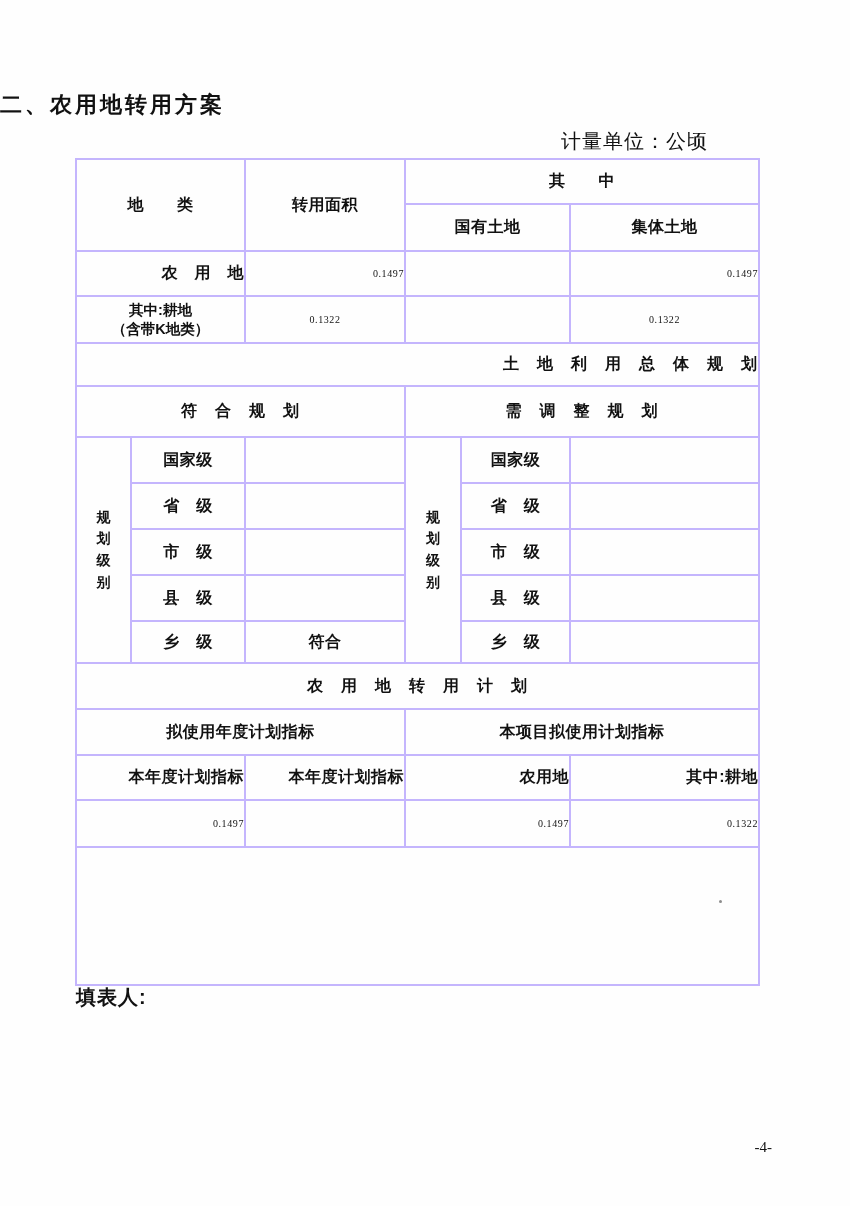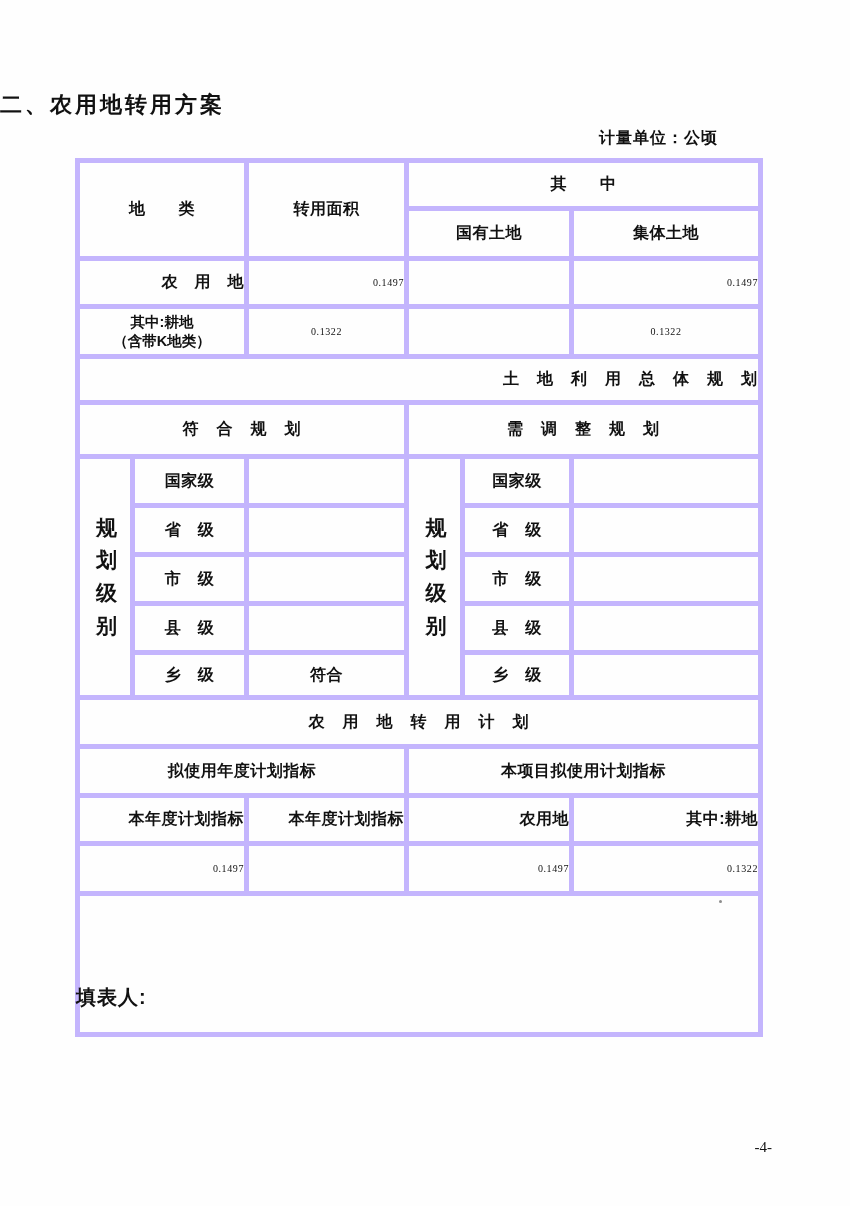--- a/index.html
+++ b/index.html
@@ -17,36 +17,36 @@
     position: absolute;
     top: 90px; left: 0; right: 0;
     text-align: left;
     font-size: 22px;
     font-weight: bold;
     letter-spacing: 3px;
   }
   .unit-label {
     position: absolute;
     top: 128px;
-    right: 132px;
-    font-size: 16px;
-    font-weight: bold;
+    right: 142px;
+    font-size: 20px;
+    font-weight: normal;
     letter-spacing: 1px;
   }
   .form-table {
     position: absolute;
     top: 158px;
     left: 75px;
     width: 683px;
     border-collapse: collapse;
     table-layout: fixed;
     border: 2px solid #151515;
   }
   .form-table td {
-    border: 5px solid #c4b5fd;
+    border: 2px solid #c4b5fd;
     text-align: center;
     vertical-align: middle;
     padding: 0;
     font-size: 16px;
     font-weight: bold;
     letter-spacing: 0.5px;
     overflow: hidden;
   }
   .form-table tr.thick > td { border-top-width: 2px; text-align: right; }
   td.num {
@@ -55,21 +55,21 @@
     font-size: 10px;
     letter-spacing: 0.6px;
   }
   td.twoline { font-size: 14.5px; line-height: 1.25; letter-spacing: 0; }
   td.section { letter-spacing: 1px; }
   .vlabel {
     width: 18px;
     margin: 16px auto;
     word-break: break-all;
     line-height: 1.55;
-    font-size: 21px;
+    font-size: 14px;
     font-weight: bold;
     letter-spacing: 0;
   }
   .form-filler {
     position: absolute;
     top: 984px;
     left: 76px;
     font-size: 20px;
     font-weight: bold;
     letter-spacing: 1px;

